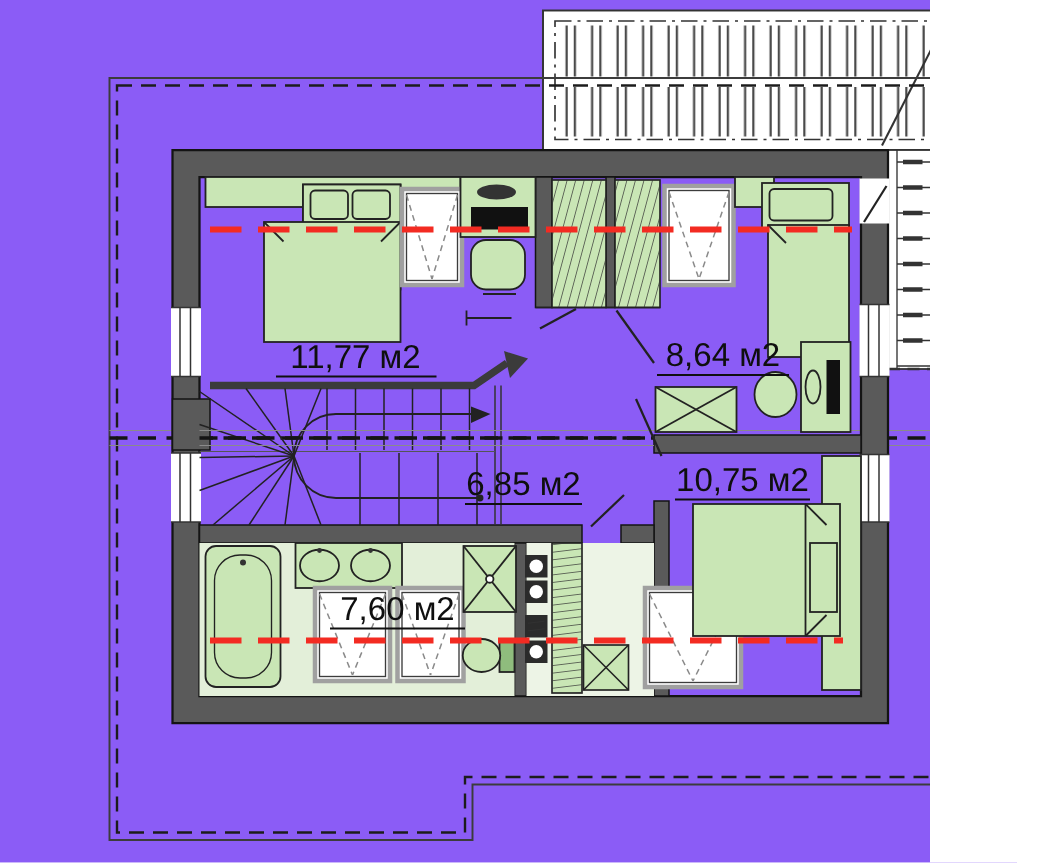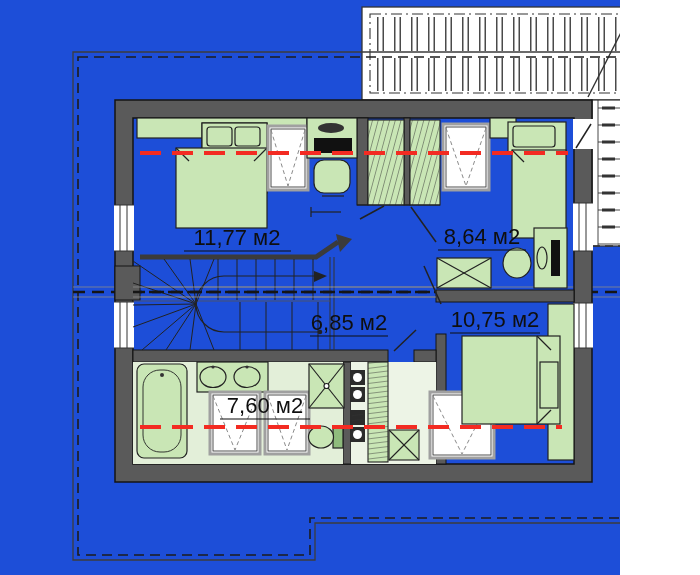--- a/index.html
+++ b/index.html
@@ -1,16 +1,16 @@
 <!DOCTYPE html>
 <html><head>
 <meta charset="utf-8">
 <style>
   html,body{margin:0;padding:0;background:#ffffff;}
-  .canvas{width:620px;height:575px;position:relative;background:#1d4ed8;overflow:hidden;}
+  .canvas{width:620px;height:575px;position:relative;background:#8b5cf6;overflow:hidden;}
   svg{display:block;}
   text.area-label{font-family:"Liberation Sans","DejaVu Sans",sans-serif;font-size:22px;fill:#0f0f0f;}
 </style>
 </head>
 <body>
 
 <div class="canvas">
 <svg width="700" height="575" viewBox="0 0 700 575">
   <defs>
     <pattern id="planks" width="17" height="6" patternUnits="userSpaceOnUse">

